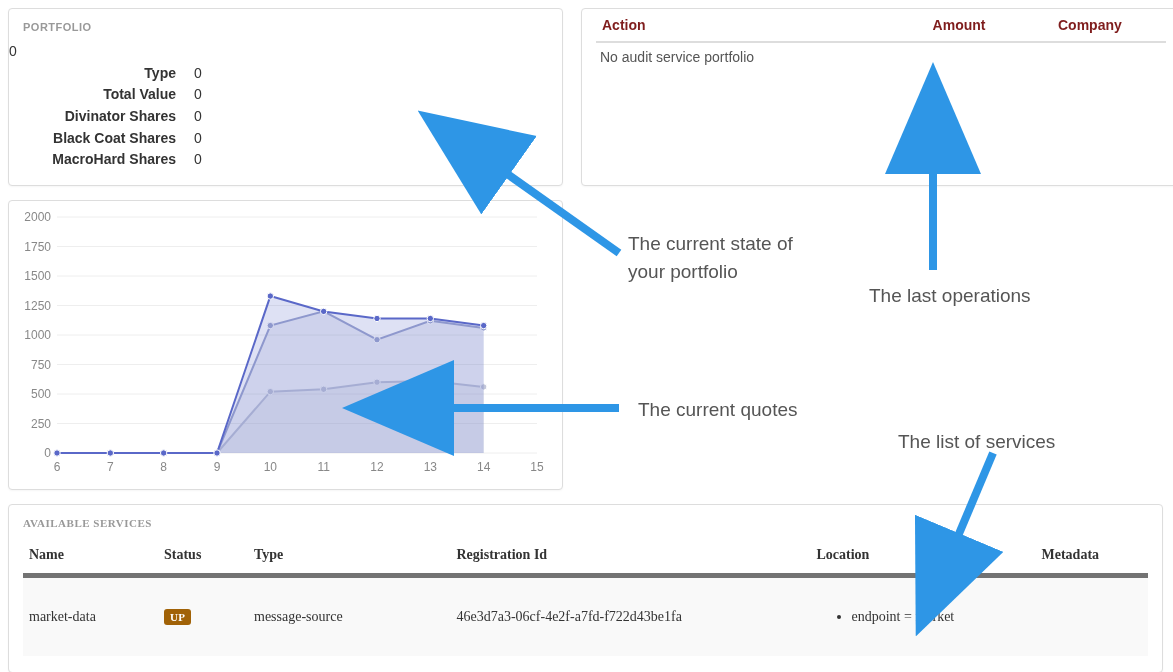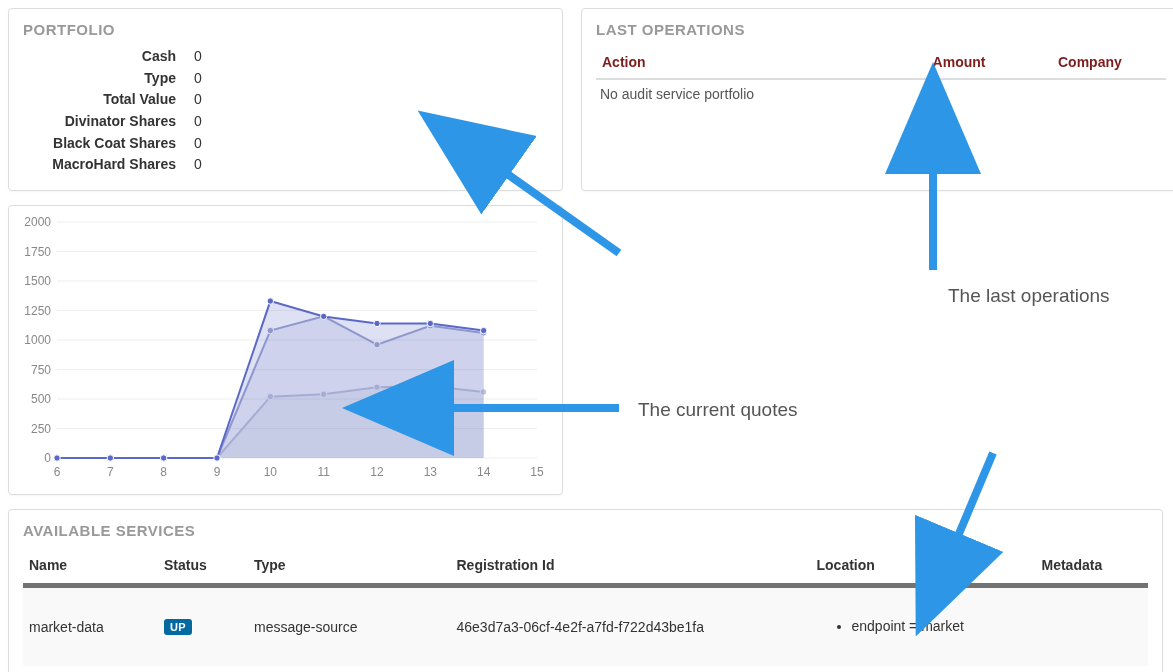--- a/index.html
+++ b/index.html
@@ -12,21 +12,21 @@
     width: 1173px;
   }
   .row { display: flex; gap: 18px; }
   .panel {
     border: 1px solid #ddd;
     border-radius: 4px;
     box-shadow: 0 1px 2px rgba(0,0,0,0.04);
     background: #fff;
   }
   .panel-heading {
-    font-size: 15px;
+    font-size: 11px;
     font-weight: 700;
     color: #999;
     letter-spacing: 0.5px;
     text-transform: uppercase;
     padding: 12px 14px 8px 14px;
   }
   
   #portfolio-panel { width: 555px; padding-bottom: 14px; }
   .kv-row { display: flex; align-items: baseline; line-height: 1.55; font-size: 14px; }
   .kv-label { width: 185px; text-align: right; font-weight: 700; color: #333; padding-right: 18px; }
@@ -49,53 +49,52 @@
   #chart-svg .series-pt   { stroke: #fff; stroke-width: 1; }
   
   #annotations {
     position: absolute; left: 0; top: 0; width: 1173px; height: 672px;
     pointer-events: none;
   }
   .annot-text {
     position: absolute; color: #555; font-size: 19px; line-height: 1.45;
   }
   
-  #services-panel { margin-top: 14px; width: 1155px; padding: 0 14px 16px 14px; }
+  #services-panel { margin-top: 14px; width: 1155px; padding: 0 14px 16px 14px; font-family: Liberation Serif, serif; }
   #services-panel .panel-heading { padding-left: 0; }
   #services-table { width: 100%; border-collapse: collapse; font-size: 14px; }
   #services-table th {
     text-align: left; font-weight: 700;
     padding: 10px 6px; border-bottom: 2px solid #4d7c0f;
   }
   #services-table td {
     padding: 12px 6px; border-top: 5px solid #737373; vertical-align: middle;
     background: #f9f9f9;
   }
   .badge-up {
-    display: inline-block; background: #0369a1; color: #fff;
+    display: inline-block; background: #a16207; color: #fff;
     font-size: 11px; font-weight: 700; padding: 2px 6px; border-radius: 3px;
     letter-spacing: 0.3px;
   }
   ul.meta { margin: 17px; padding-left: 18px; }
   ul.meta li { line-height: 1.4; }
   
   #page { position: relative; width: 1173px; }
 </style>
 </head>
 <body>
 
 <div id="page">
 
   <div class="row">
 
     <div id="portfolio-panel" class="panel">
       <div class="panel-heading">PORTFOLIO</div>
       <div id="portfolio-body">
           <div class="kv-row">
-            <div class="kv-label">Cash</div>
             <div class="kv-val">0</div>
           </div>
           <div class="kv-row">
             <div class="kv-label">Type</div>
             <div class="kv-val">0</div>
           </div>
           <div class="kv-row">
             <div class="kv-label">Total Value</div>
             <div class="kv-val">0</div>
           </div>
@@ -108,21 +107,20 @@
             <div class="kv-val">0</div>
           </div>
           <div class="kv-row">
             <div class="kv-label">MacroHard Shares</div>
             <div class="kv-val">0</div>
           </div>
         </div>
     </div>
 
     <div id="ops-panel" class="panel">
-      <div class="panel-heading">LAST OPERATIONS</div>
       <table id="ops-table">
         <thead>
           <tr>
             <th style="width:58%">Action</th>
             <th style="width:22%">Amount</th>
             <th style="width:20%">Company</th>
           </tr>
         </thead>
       </table>
       <div id="ops-empty">No audit service portfolio</div>
@@ -236,17 +234,19 @@
       </defs>
 
       <line x1="611" y1="245" x2="488" y2="158" stroke="#2e96e6" stroke-width="8" marker-end="url(#arrowhead)"></line>
 
       <line x1="925" y1="262" x2="925" y2="150" stroke="#2e96e6" stroke-width="8" marker-end="url(#arrowhead)"></line>
 
       <line x1="611" y1="400" x2="430" y2="400" stroke="#2e96e6" stroke-width="8" marker-end="url(#arrowhead)"></line>
 
       <line x1="985" y1="445" x2="945" y2="540" stroke="#2e96e6" stroke-width="8" marker-end="url(#arrowhead)"></line>
     </svg>
-    <div class="annot-text" style="left:940px; top:274px;">The last operations</div>
+    <div class="annot-text" style="left:620px; top:222px; width:180px;">The current state of your portfolio</div>
+    <div class="annot-text" style="left:861px; top:274px;">The last operations</div>
     <div class="annot-text" style="left:630px; top:388px;text-align:right;">The current quotes</div>
+    <div class="annot-text" style="left:890px; top:420px;">The list of services</div>
   </div>
 
 </div>
 
 </body></html>

